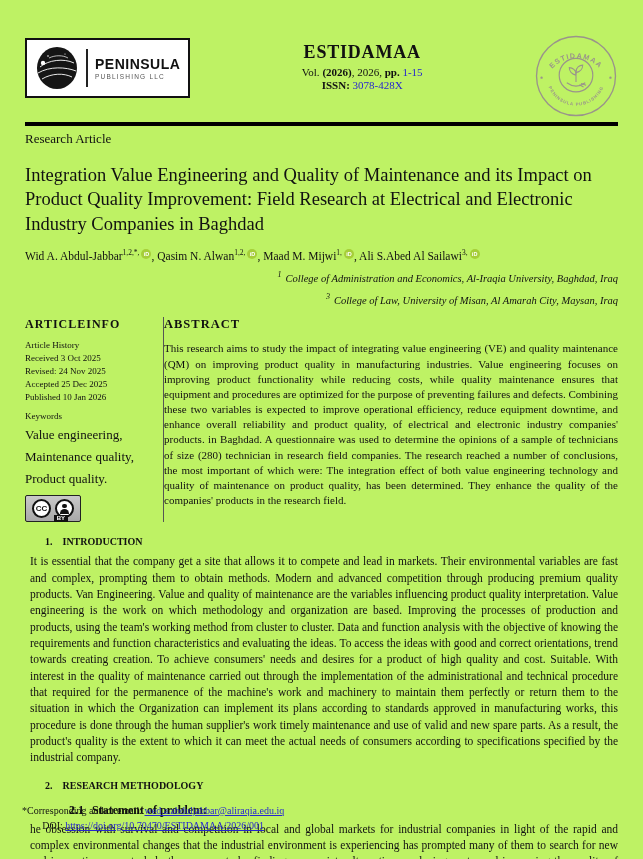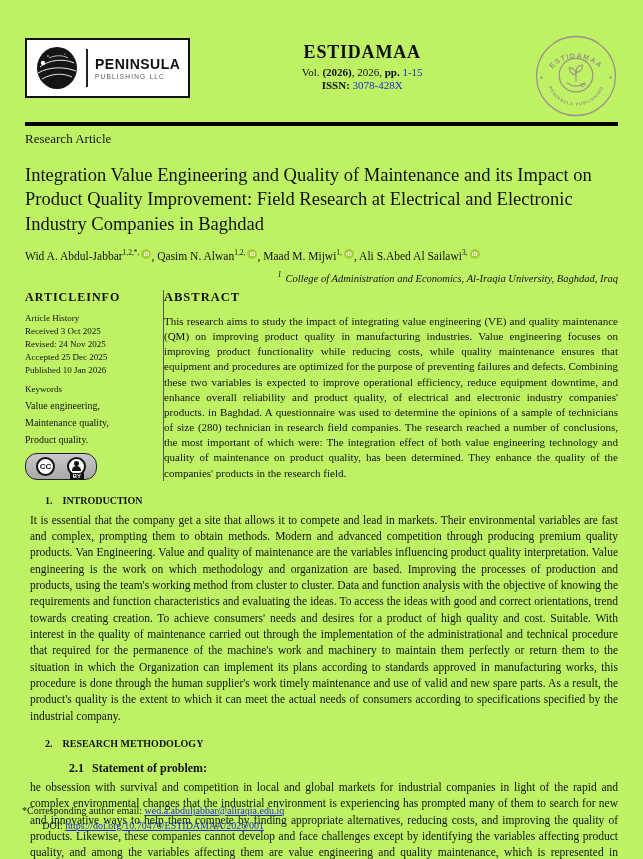--- a/index.html
+++ b/index.html
@@ -46,30 +46,30 @@
     display:inline-block;width:10px;height:10px;border-radius:50%;
     background:#a6ce39;color:#fff;
     font-family:"Liberation Sans",sans-serif;font-size:5.5px;font-weight:bold;
     text-align:center;line-height:10px;vertical-align:super;margin-left:2px;
   }
   .affiliations{margin-top:4px;text-align:right;}
   .affil{font-style:italic;font-size:10.5px;margin-top:8px;}
   .affil sup{font-size:8px;margin-right:4px;}
 
   
-  .info-wrap{display:flex;margin-top:6px;}
+  .info-wrap{display:flex;margin-top:12px;}
   .info-left{width:132px;flex:0 0 auto;padding-right:6px;}
   .info-left h3{font-size:12px;letter-spacing:1px;margin:0 0 8px 0;}
   .info-line{font-size:9px;margin-top:3px;}
   .info-label{font-size:9px;margin-top:9px;}
-  .kw-line{font-size:10px;margin-top:6px;}
+  .kw-line{font-size:13px;margin-top:6px;}
   .cc-badge{
-    position:relative;margin-top:8px;width:72px;height:27px;
+    position:relative;margin-top:8px;width:56px;height:27px;
     background:linear-gradient(#c9c9c9,#a8a8a8);
-    border:1px solid #222;border-radius:12px;
+    border:1px solid #222;border-radius:2px;
     display:flex;align-items:center;justify-content:space-around;padding:0 4px;box-sizing:border-box;
   }
   .cc-circle{
     width:19px;height:19px;border-radius:50%;border:2.5px solid #111;background:#fff;
     box-sizing:border-box;display:flex;align-items:center;justify-content:center;
     font-family:"Liberation Sans",sans-serif;font-weight:bold;font-size:8px;color:#111;
   }
   .person{display:flex;flex-direction:column;align-items:center;justify-content:center;}
   .person .head{width:4.5px;height:4.5px;border-radius:50%;background:#111;}
   .person .body{width:9px;height:5px;border-radius:5px 5px 0 0;background:#111;margin-top:.5px;}
@@ -161,20 +161,21 @@
 
     <div class="authors">
       <span><span>Wid A. Abdul-Jabbar</span><sup>1,2,*,</sup><span class="orcid">iD</span><span>, </span></span>
       <span><span>Qasim N. Alwan</span><sup>1,2,</sup><span class="orcid">iD</span><span>, </span></span>
       <span><span>Maad M. Mijwi</span><sup>1,</sup><span class="orcid">iD</span><span>, </span></span>
       <span><span>Ali S.Abed Al Sailawi</span><sup>3,</sup><span class="orcid">iD</span></span>
     </div>
 
     <div class="affiliations">
       <div class="affil"><sup>1</sup><span>College of Administration and Economics, Al-Iraqia University, Baghdad, Iraq</span></div>
+      <div class="affil"><sup>3</sup><span>College of Law, University of Misan, Al Amarah City, Maysan, Iraq</span></div>
     </div>
 
     <div class="info-wrap">
 
       <div class="info-left">
         <h3>ARTICLEINFO</h3>
         <div class="info-line">Article History</div>
         <div class="info-line">Received 3 Oct 2025</div>
         <div class="info-line">Revised: 24 Nov 2025</div>
         <div class="info-line">Accepted 25 Dec 2025</div>

